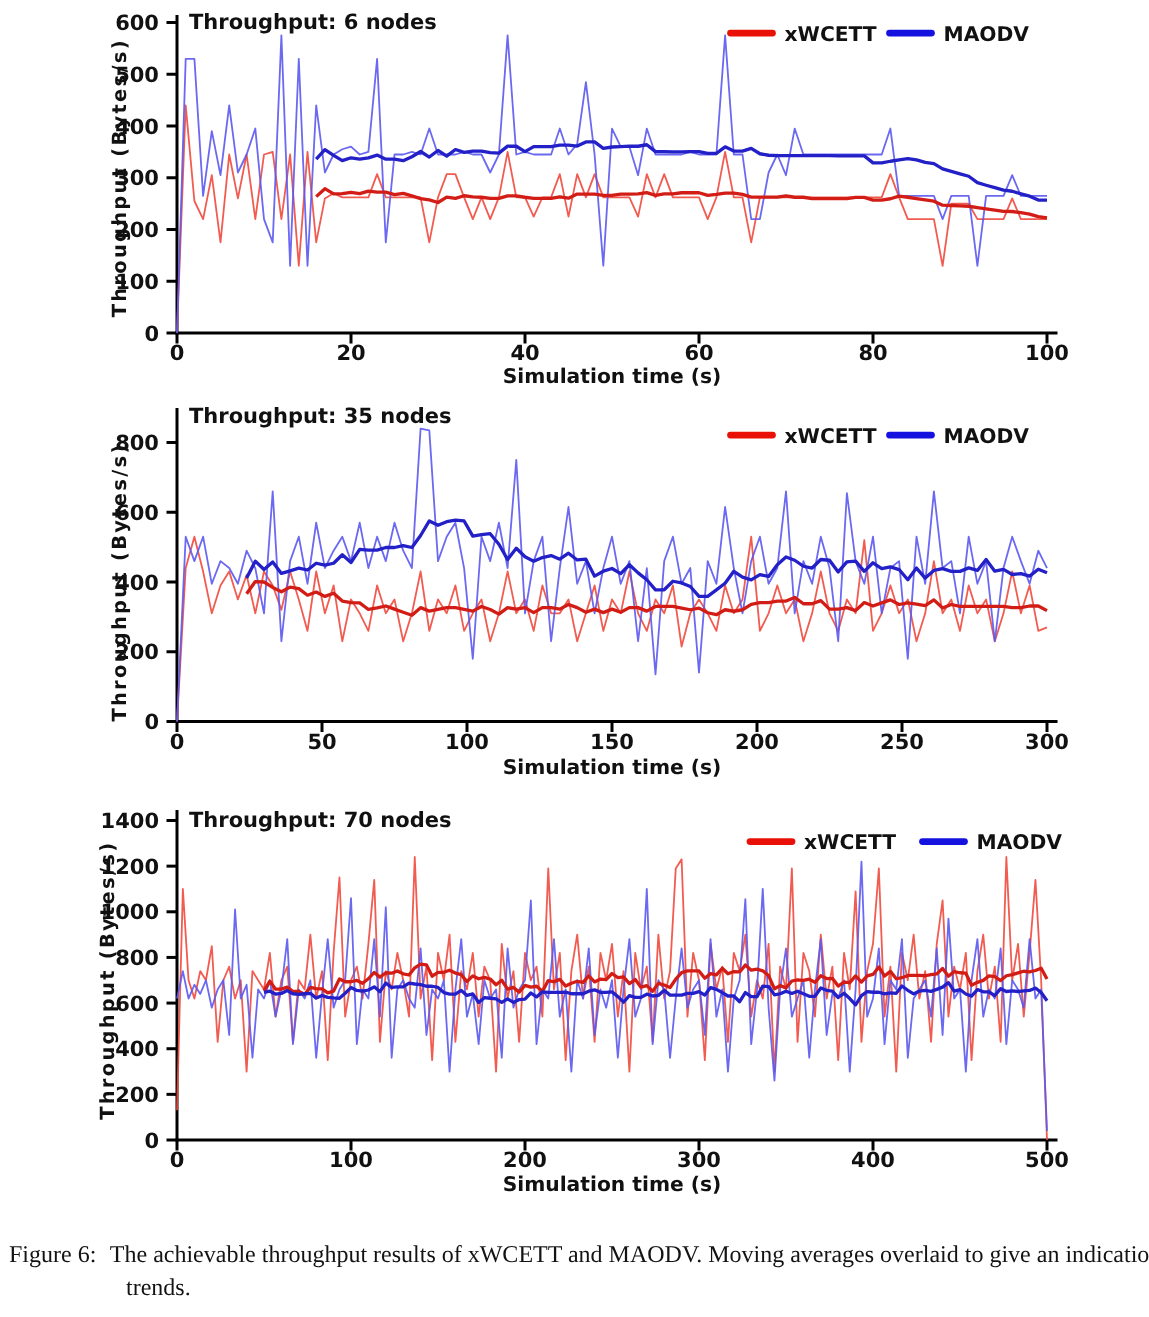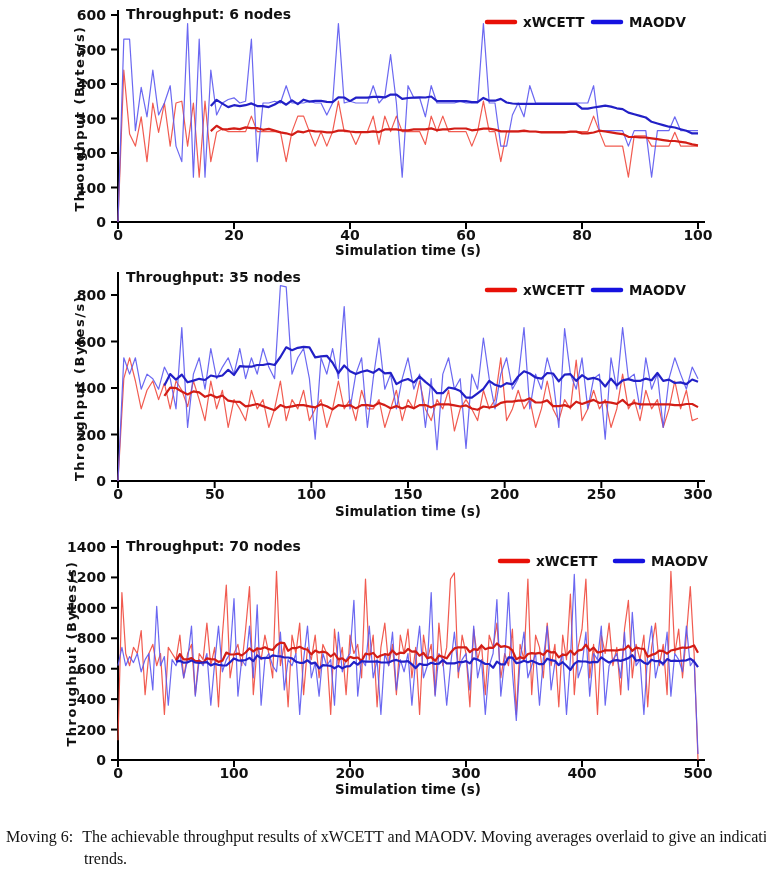--- a/index.html
+++ b/index.html
@@ -175,14 +175,14 @@
           <text font-size="13.5" font-weight="bold" fill="#111111" x="536" y="36">xWCETT</text>
           <line x1="615" y1="31" x2="643" y2="31" stroke="#1512e0" stroke-width="4.5" stroke-linecap="round"></line>
           <text font-size="13.5" font-weight="bold" fill="#111111" x="651" y="36">MAODV</text>
         </g>
         <path d="M118.0 210.2L121.9 62.6L125.7 123.5L129.6 135.7L133.5 117.4L137.3 123.5L141.2 100.7L145.1 164.6L148.9 123.5L152.8 114.4L156.7 135.7L160.5 123.5L164.4 184.4L168.3 117.4L172.1 123.5L176.0 129.6L179.9 105.2L183.7 147.8L187.6 123.5L191.5 114.4L195.3 164.6L199.2 123.5L203.1 129.6L206.9 93.1L210.8 135.7L214.7 117.4L218.5 176.8L222.4 105.2L226.3 55.0L230.1 147.8L234.0 123.5L237.9 114.4L241.7 135.7L245.6 99.2L249.5 56.6L253.3 164.6L257.2 117.4L261.1 129.6L264.9 105.2L268.8 123.5L272.7 147.8L276.5 41.3L280.4 135.7L284.3 114.4L288.1 176.8L292.0 105.2L295.9 123.5L299.7 93.1L303.6 164.6L307.5 117.4L311.3 129.6L315.2 105.2L319.1 147.8L322.9 114.4L326.8 123.5L330.7 184.4L334.5 99.2L338.4 135.7L342.3 117.4L346.1 164.6L350.0 105.2L353.9 123.5L357.7 114.4L361.6 147.8L365.5 49.0L369.3 129.6L373.2 105.2L377.1 176.8L380.9 117.4L384.8 93.1L388.7 135.7L392.5 114.4L396.4 164.6L400.3 105.2L404.1 123.5L408.0 99.2L411.9 147.8L415.7 117.4L419.6 184.4L423.5 105.2L427.3 129.6L431.2 114.4L435.1 164.6L438.9 93.1L442.8 135.7L446.7 117.4L450.5 49.0L454.4 42.9L458.3 147.8L462.1 105.2L466.0 123.5L469.9 176.8L473.7 99.2L477.6 129.6L481.5 114.4L485.3 164.6L489.2 105.2L493.1 117.4L496.9 93.1L500.8 147.8L504.7 123.5L508.5 135.7L512.4 99.2L516.3 184.4L520.1 114.4L524.0 129.6L527.9 49.0L531.7 164.6L535.6 105.2L539.5 117.4L543.3 147.8L547.2 93.1L551.1 135.7L554.9 114.4L558.8 176.8L562.7 105.2L566.5 129.6L570.4 64.2L574.3 164.6L578.1 117.4L582.0 99.2L585.9 49.0L589.7 147.8L593.6 114.4L597.5 184.4L601.3 105.2L605.2 123.5L609.1 93.1L612.9 135.7L616.8 117.4L620.7 164.6L624.5 99.2L628.4 70.3L632.3 147.8L636.1 114.4L640.0 129.6L643.9 105.2L647.7 176.8L651.6 117.4L655.5 93.1L659.3 135.7L663.2 114.4L667.1 164.6L670.9 41.3L674.8 123.5L678.7 99.2L682.5 147.8L686.4 105.2L690.3 56.6L694.1 123.5L698.0 230.0" fill="none" stroke="#f0493d" stroke-width="1.2" stroke-linejoin="round" opacity="0.9"></path>
         <path d="M118.0 135.7L121.9 117.4L125.7 135.7L129.6 126.5L133.5 132.6L137.3 123.5L141.2 141.8L145.1 129.6L148.9 123.5L152.8 160.0L156.7 76.3L160.5 135.7L164.4 126.5L168.3 175.2L172.1 129.6L176.0 135.7L179.9 123.5L183.7 147.8L187.6 129.6L191.5 96.1L195.3 166.1L199.2 129.6L203.1 135.7L206.9 123.5L210.8 175.2L214.7 132.6L218.5 96.1L222.4 141.8L226.3 129.6L230.1 123.5L234.0 68.7L237.9 166.1L241.7 129.6L245.6 135.7L249.5 96.1L253.3 147.8L257.2 74.8L261.1 175.2L264.9 129.6L268.8 123.5L272.7 135.7L276.5 141.8L280.4 102.2L284.3 160.0L288.1 129.6L292.0 135.7L295.9 123.5L299.7 184.4L303.6 129.6L307.5 96.1L311.3 147.8L315.2 132.6L319.1 166.1L322.9 123.5L326.8 135.7L330.7 129.6L334.5 175.2L338.4 102.2L342.3 141.8L346.1 129.6L350.0 123.5L353.9 70.3L357.7 166.1L361.6 129.6L365.5 135.7L369.3 96.1L373.2 147.8L377.1 129.6L380.9 184.4L384.8 123.5L388.7 135.7L392.5 102.2L396.4 160.0L400.3 129.6L404.1 141.8L408.0 123.5L411.9 175.2L415.7 129.6L419.6 96.1L423.5 147.8L427.3 135.7L431.2 62.6L435.1 166.1L438.9 123.5L442.8 129.6L446.7 175.2L450.5 135.7L454.4 102.2L458.3 141.8L462.1 129.6L466.0 123.5L469.9 160.0L473.7 96.1L477.6 147.8L481.5 129.6L485.3 184.4L489.2 135.7L493.1 123.5L496.9 69.5L500.8 166.1L504.7 129.6L508.5 62.6L512.4 141.8L516.3 190.4L520.1 129.6L524.0 102.2L527.9 147.8L531.7 135.7L535.6 123.5L539.5 175.2L543.3 129.6L547.2 96.1L551.1 160.0L554.9 132.6L558.8 135.7L562.7 123.5L566.5 184.4L570.4 129.6L574.3 44.4L578.1 147.8L582.0 135.7L585.9 102.2L589.7 166.1L593.6 123.5L597.5 129.6L601.3 96.1L605.2 175.2L609.1 135.7L612.9 129.6L616.8 123.5L620.7 147.8L624.5 102.2L628.4 160.0L632.3 82.4L636.1 135.7L640.0 129.6L643.9 184.4L647.7 123.5L651.6 96.1L655.5 147.8L659.3 129.6L663.2 135.7L667.1 102.2L670.9 166.1L674.8 123.5L678.7 129.6L682.5 141.8L686.4 96.1L690.3 135.7L694.1 129.6L698.0 223.9" fill="none" stroke="#5b58ef" stroke-width="1.2" stroke-linejoin="round" opacity="0.9"></path>
         <path d="M176.0 130.6L179.9 124.1L183.7 129.4L187.6 129.4L191.5 128.1L195.3 131.0L199.2 131.0L203.1 132.8L206.9 128.3L210.8 129.1L214.7 129.3L218.5 131.9L222.4 130.7L226.3 122.6L230.1 124.5L234.0 124.5L237.9 123.6L241.7 125.5L245.6 122.5L249.5 118.3L253.3 121.4L257.2 118.5L261.1 118.8L264.9 117.3L268.8 119.2L272.7 120.0L276.5 115.2L280.4 112.7L284.3 113.2L288.1 120.8L292.0 118.2L295.9 118.2L299.7 116.8L303.6 118.7L307.5 119.8L311.3 124.4L315.2 120.6L319.1 122.5L322.9 121.6L326.8 122.7L330.7 126.5L334.5 123.5L338.4 129.4L342.3 128.3L346.1 131.4L350.0 126.9L353.9 128.1L357.7 127.5L361.6 130.9L365.5 123.7L369.3 124.5L373.2 122.9L377.1 127.4L380.9 125.5L384.8 124.2L388.7 124.9L392.5 120.6L396.4 124.6L400.3 122.7L404.1 123.1L408.0 119.0L411.9 121.7L415.7 121.3L419.6 125.7L423.5 123.0L427.3 128.1L431.2 127.1L435.1 130.8L438.9 125.6L442.8 126.7L446.7 128.3L450.5 122.8L454.4 118.4L458.3 117.3L462.1 117.3L466.0 117.3L469.9 122.2L473.7 119.1L477.6 119.9L481.5 115.5L485.3 119.2L489.2 117.7L493.1 117.9L496.9 113.4L500.8 116.8L504.7 116.1L508.5 117.2L512.4 120.4L516.3 129.2L520.1 127.1L524.0 128.6L527.9 124.0L531.7 123.2L535.6 123.6L539.5 122.8L543.3 124.9L547.2 120.5L551.1 122.4L554.9 122.2L558.8 127.4L562.7 124.7L566.5 125.1L570.4 120.6L574.3 124.7L578.1 120.6L582.0 119.6L585.9 114.6L589.7 120.7L593.6 117.6L597.5 122.5L601.3 121.8L605.2 120.3L609.1 120.3L612.9 120.3L616.8 120.5L620.7 119.7L624.5 119.3L628.4 115.6L632.3 120.8L636.1 117.7L640.0 118.5L643.9 118.8L647.7 126.8L651.6 124.9L655.5 123.6L659.3 120.6L663.2 121.1L667.1 123.7L670.9 120.5L674.8 119.7L678.7 118.6L682.5 117.5L686.4 117.9L690.3 117.0L694.1 115.5L698.0 122.7" fill="none" stroke="#d21d16" stroke-width="2.2" stroke-linejoin="round"></path>
         <path d="M176.0 131.6L179.9 130.8L183.7 132.7L187.6 132.3L191.5 130.4L195.3 132.5L199.2 132.9L203.1 132.5L206.9 132.2L210.8 135.4L214.7 133.7L218.5 134.9L222.4 135.3L226.3 135.5L230.1 132.2L234.0 128.4L237.9 130.3L241.7 130.7L245.6 130.0L249.5 127.9L253.3 131.1L257.2 125.4L261.1 128.3L264.9 127.9L268.8 127.9L272.7 125.4L276.5 126.0L280.4 126.4L284.3 127.5L288.1 127.5L292.0 128.3L295.9 131.7L299.7 132.8L303.6 132.8L307.5 130.3L311.3 133.6L315.2 132.6L319.1 138.3L322.9 135.1L326.8 135.5L330.7 135.9L334.5 138.3L338.4 135.9L342.3 138.3L346.1 136.4L350.0 136.1L353.9 132.0L357.7 134.6L361.6 131.2L365.5 131.6L369.3 131.6L373.2 131.6L377.1 131.4L380.9 132.5L384.8 132.5L388.7 132.5L392.5 130.8L396.4 129.9L400.3 131.6L404.1 131.6L408.0 131.2L411.9 134.4L415.7 138.1L419.6 133.8L423.5 134.9L427.3 134.9L431.2 132.8L435.1 134.0L438.9 133.6L442.8 130.2L446.7 133.4L450.5 133.4L454.4 133.4L458.3 132.2L462.1 132.2L466.0 131.1L469.9 133.4L473.7 128.4L477.6 129.6L481.5 131.7L485.3 134.0L489.2 134.0L493.1 137.8L496.9 131.7L500.8 134.4L504.7 134.4L508.5 127.4L512.4 127.7L516.3 133.2L520.1 132.5L524.0 130.8L527.9 132.3L531.7 130.8L535.6 132.5L539.5 134.2L543.3 134.2L547.2 128.7L551.1 130.2L554.9 130.8L558.8 134.9L562.7 132.2L566.5 135.7L570.4 139.9L574.3 133.8L578.1 131.1L582.0 131.5L585.9 131.5L589.7 132.6L593.6 131.9L597.5 132.2L601.3 127.3L605.2 130.2L609.1 132.6L612.9 130.7L616.8 130.2L620.7 130.9L624.5 129.6L628.4 128.1L632.3 125.1L636.1 130.8L640.0 129.7L643.9 132.7L647.7 134.1L651.6 129.7L655.5 131.2L659.3 131.2L663.2 133.7L667.1 129.1L670.9 131.0L674.8 130.6L678.7 131.0L682.5 130.6L686.4 130.3L690.3 128.7L694.1 131.7L698.0 137.2" fill="none" stroke="#2220c6" stroke-width="2.2" stroke-linejoin="round"></path>
       </svg>
   </div>
-  <div class="caption"><span class="cap-label">Moving 6:</span><span class="cap-text">The achievable throughput results of xWCETT and MAODV. Moving averages overlaid to give an indication of the trends.</span></div>
+  <div class="caption"><span class="cap-label">Figure 6:</span><span class="cap-text">The achievable throughput results of xWCETT and MAODV. Moving averages overlaid to give an indication of the trends.</span></div>
 </div>
 
 </body></html>

